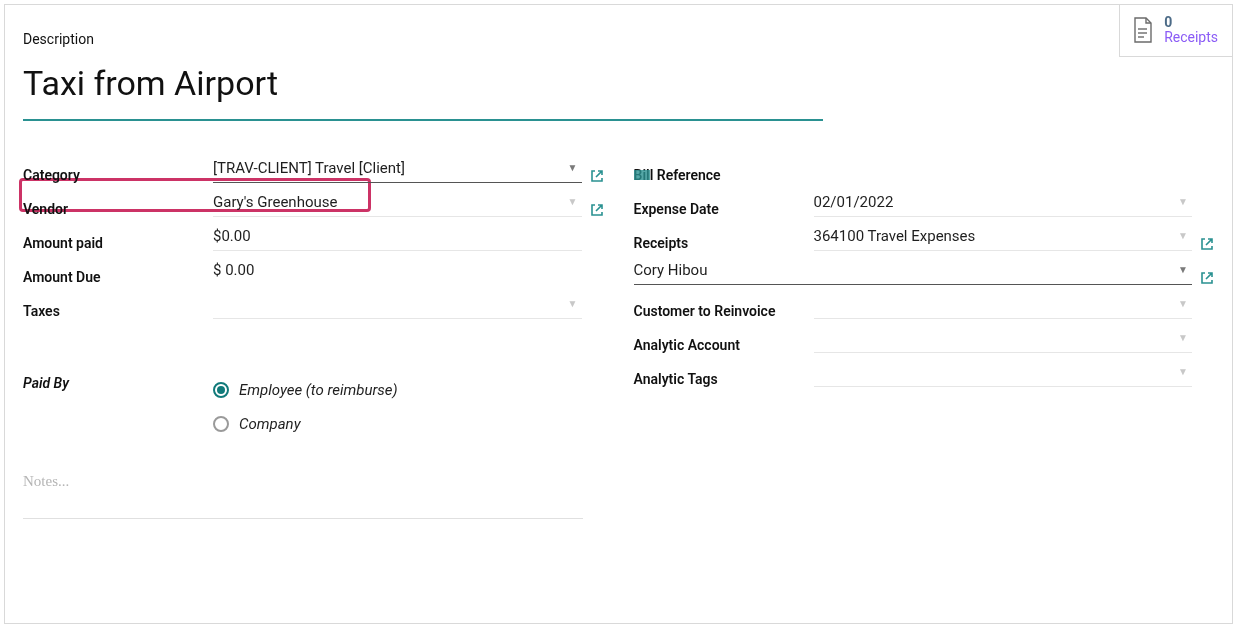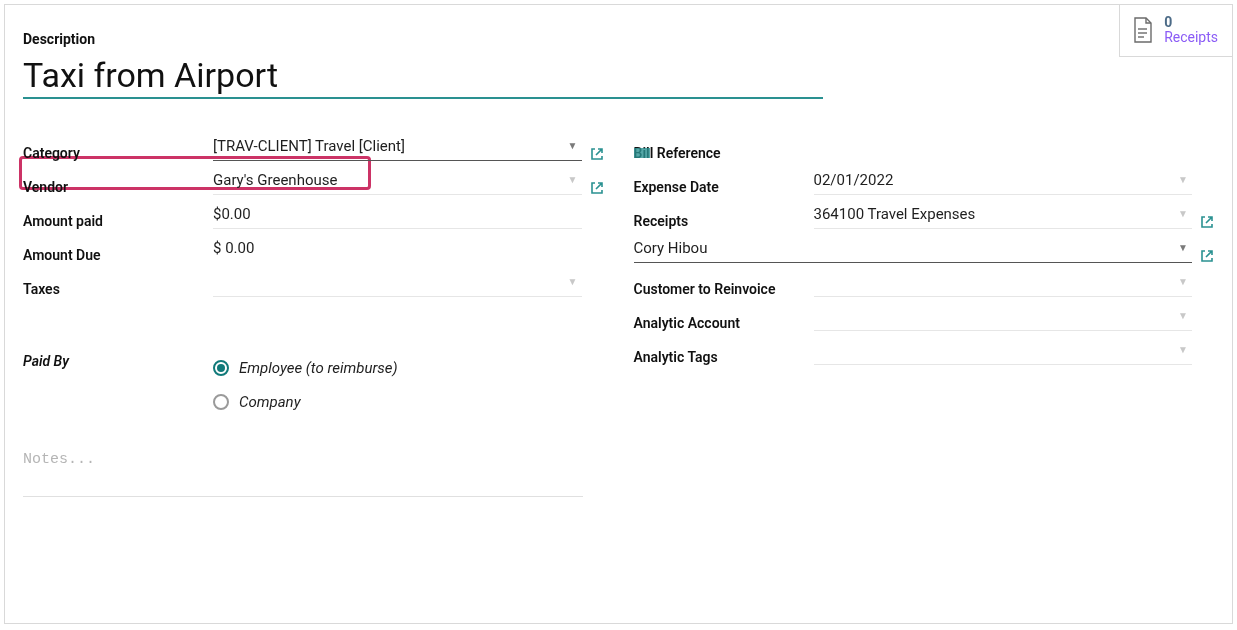--- a/index.html
+++ b/index.html
@@ -43,31 +43,31 @@
   .receipts-box .label {
     color: #8b5cf6;
     font-size: 14px;
     line-height: 1.2;
   }
   .form-body {
     padding: 26px 18px 10px 18px;
   }
   .desc-label {
     font-size: 14px;
-    font-weight: 700;
+    font-weight: 400;
     color: #111;
-    margin-bottom: 8px;
+    margin-bottom: 16px;
   }
   .desc-input {
     width: 800px;
     border: none;
     border-bottom: 2px solid #2a9191;
     font-size: 34px;
     color: #111;
-    padding: 0 0 2px 0;
+    padding: 0 0 16px 0;
     outline: none;
     background: transparent;
     font-family: inherit;
   }
   .cols {
     display: flex;
     gap: 30px;
     margin-top: 28px;
   }
   .col {
@@ -160,21 +160,21 @@
 
   .notes {
     margin-top: 24px;
     width: 560px;
   }
   .notes-input {
     width: 100%;
     border: none;
     border-bottom: 1px solid #e0e0e0;
     font-size: 15px;
-    font-family: Liberation Mono, monospace;
+    font-family: Liberation Serif, serif;
     color: #111;
     padding: 6px 0 28px 0;
     outline: none;
     resize: none;
     background: transparent;
   }
   .notes-input::placeholder { color: #b5b5b5; }
 
   .bill-ref-label {
     position: relative;

